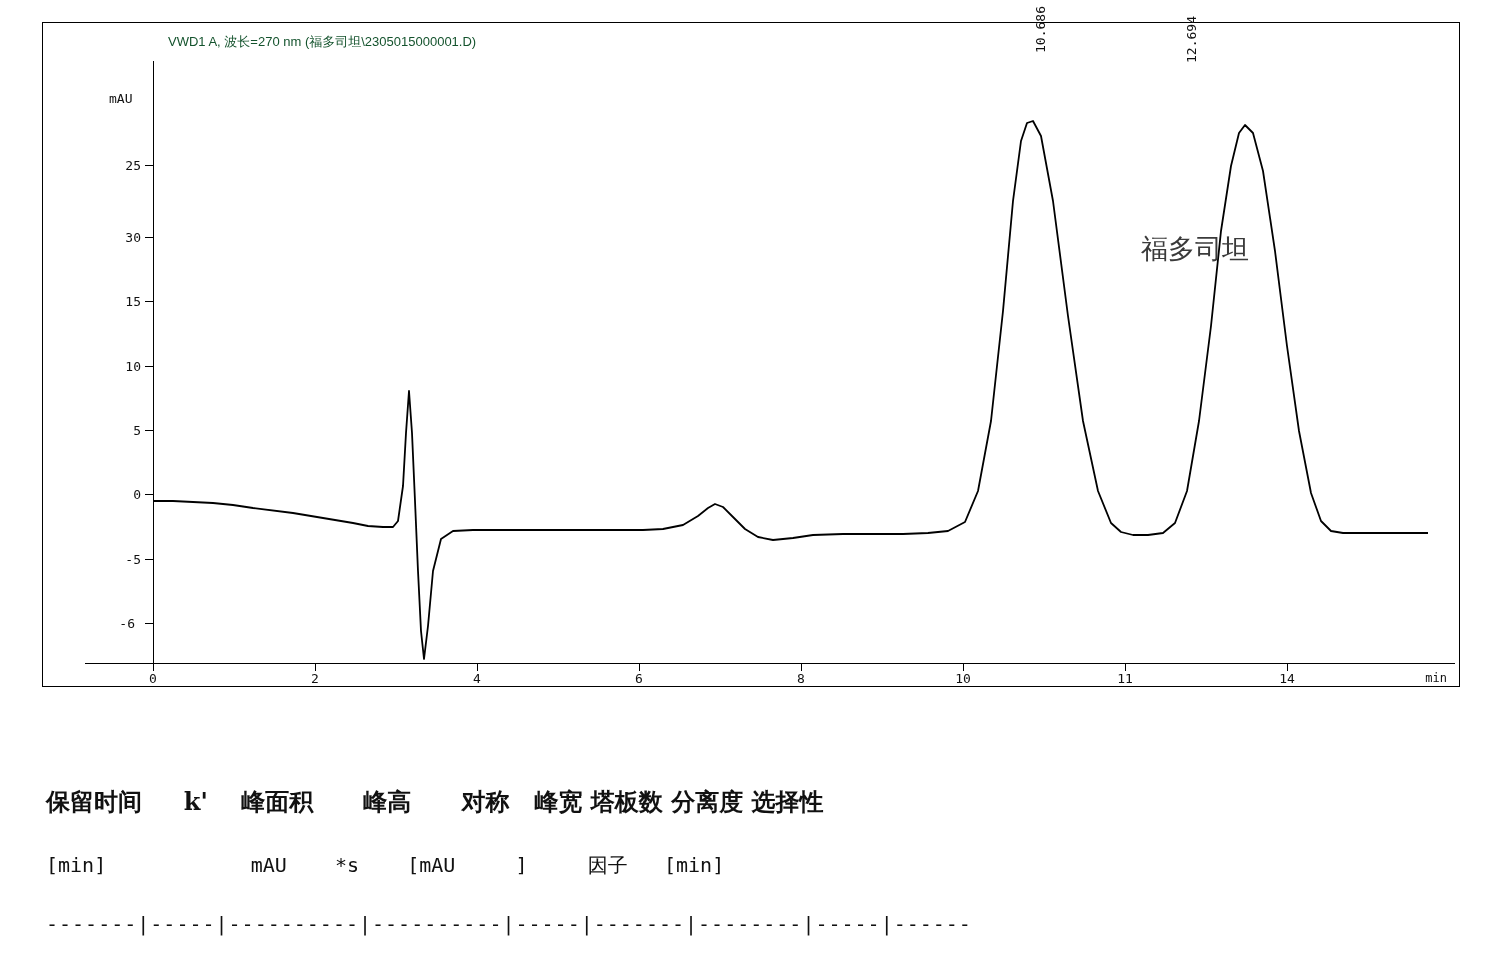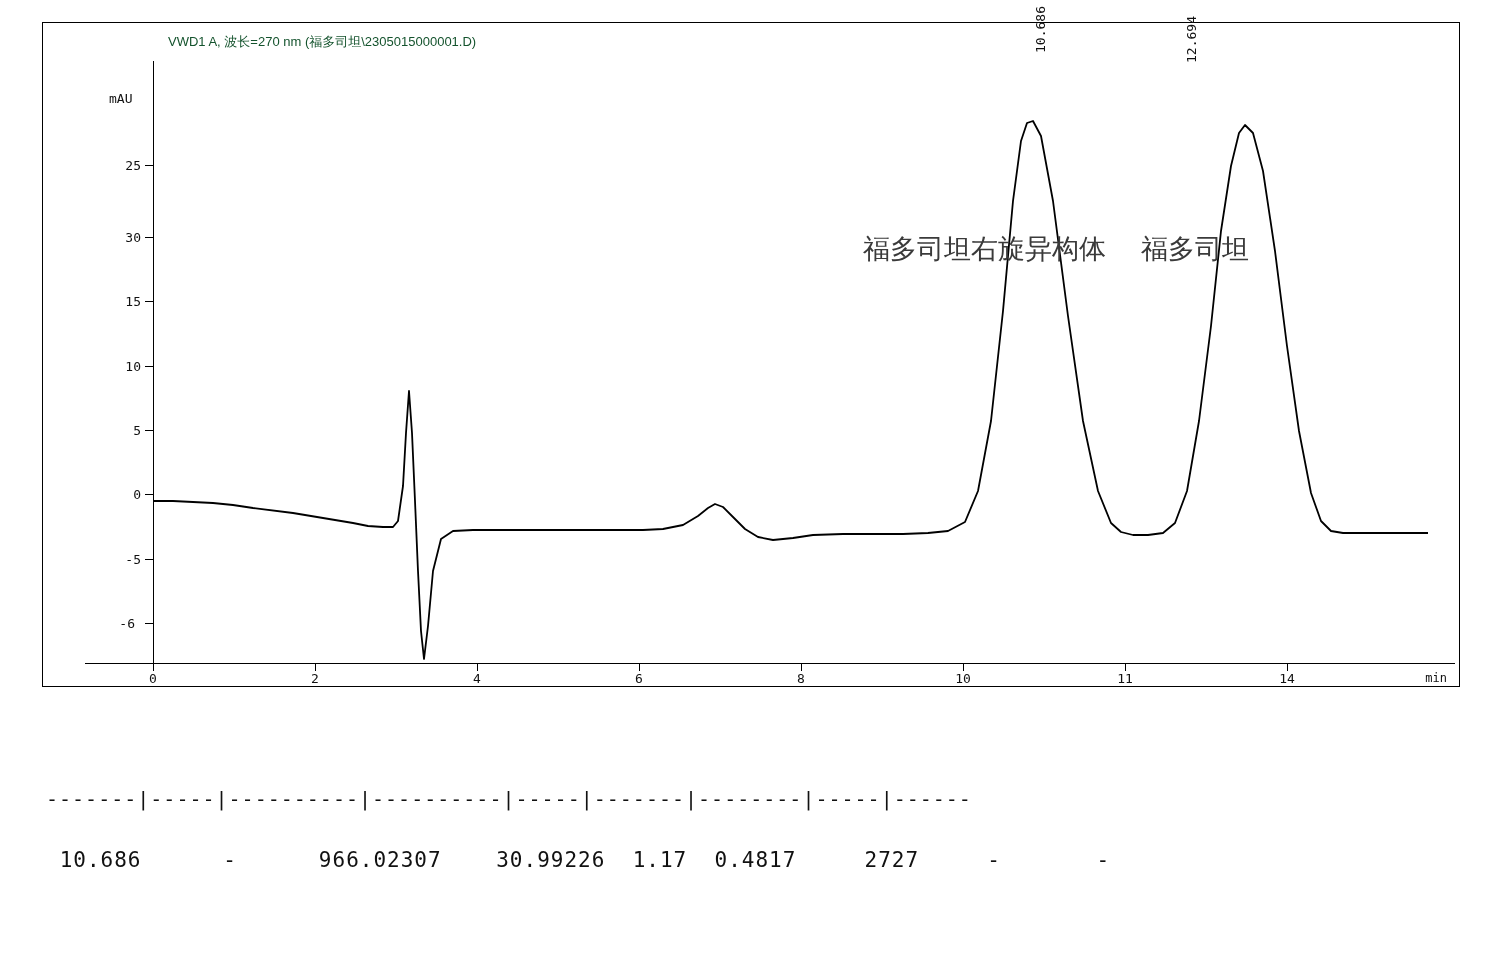--- a/index.html
+++ b/index.html
@@ -111,21 +111,22 @@
       750,473 775,472 795,470 812,461 825,430 838,360 850,250 860,140 868,80
       874,62 880,60 888,75 900,140 915,255 930,360 945,430 958,462 968,471
       980,474 995,474 1010,472 1022,462 1034,430 1046,360 1058,265 1068,170
       1078,105 1086,72 1092,64 1100,72 1110,110 1122,190 1134,285 1146,370
       1158,432 1168,460 1178,470 1190,472 1210,472 1240,472 1275,472"></polyline>
   </svg>
 
   <div class="peak-label" style="left:990px;top:30px;">10.686</div>
   <div class="peak-label" style="left:1141px;top:40px;">12.694</div>
 
-  <div class="annot" style="left:820px;top:208px;">福多司坦右旋异构体</div>
   <div class="annot" style="left:1098px;top:208px;">福多司坦</div>
 </div>
 
 <div id="results">
+<div class="hdr">保留时间     k'    峰面积      峰高      对称   峰宽 塔板数 分离度 选择性</div>
+<div class="hdr2">[min]            mAU    *s    [mAU     ]     因子   [min]</div>
 <div class="rule">-------|-----|----------|----------|-----|-------|--------|-----|------</div>
 <div class="row"> 10.686      -      966.02307    30.99226  1.17  0.4817     2727     -       -</div>
 
 </div>
 
 </body></html>

